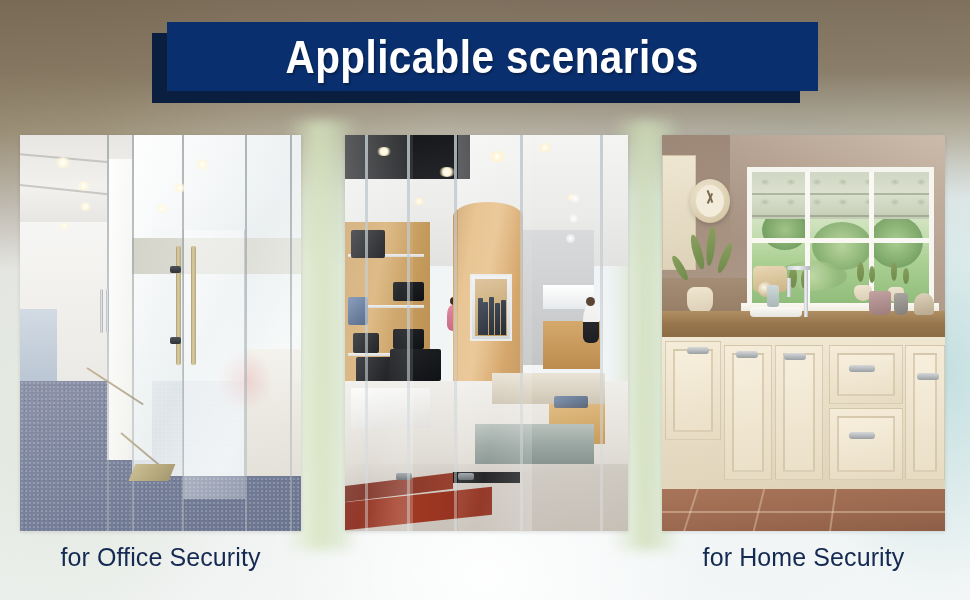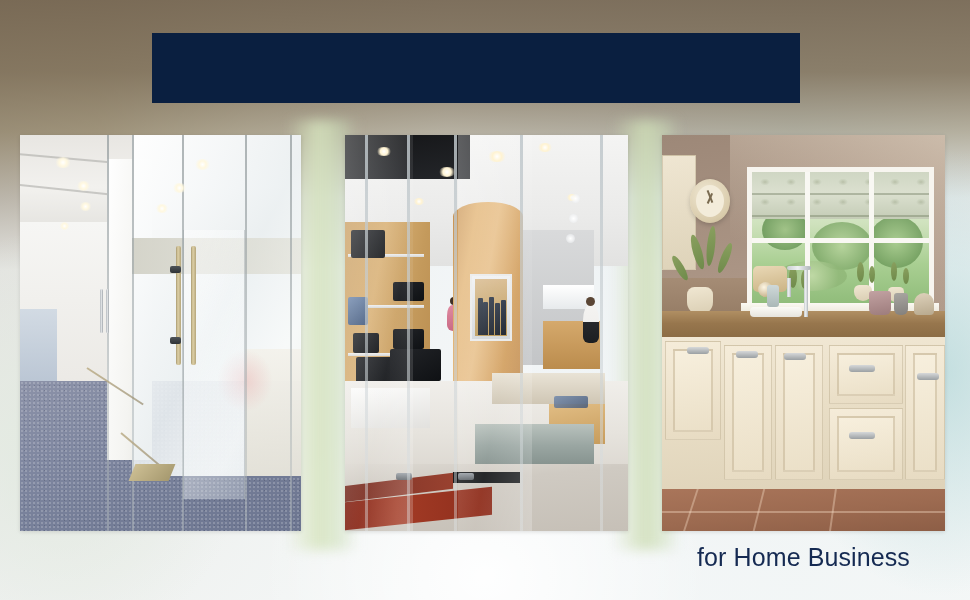--- a/index.html
+++ b/index.html
@@ -282,20 +282,23 @@
 
   <div class="bg-layer bg-base"></div>
   <div class="bg-layer bg-tint-left"></div>
   <div class="bg-layer bg-tint-right"></div>
   <div class="bg-layer bg-tint-mid"></div>
   <div class="bg-gap-green-1"></div>
   <div class="bg-gap-green-2"></div>
 
   <div class="banner-wrap">
     <div class="banner-shadow"></div>
+    <div class="banner-main">
+      <span class="banner-title">Applicable scenarios</span>
+    </div>
   </div>
 
   <div class="cards">
 
     <div class="card card-1">
       <div class="photo">
         <div class="ph1-ceiling"></div>
         <div class="ph1-ceil-line" style="left:0;top:6%;width:46%;height:2px;transform:skewY(5deg);"></div>
         <div class="ph1-ceil-line" style="left:0;top:14%;width:40%;height:2px;transform:skewY(6deg);"></div>
 
@@ -509,16 +512,17 @@
         <div class="ph3-tileline" style="left:10%;bottom:0;width:2px;height:10.5%;transform:skewX(-18deg);"></div>
         <div class="ph3-tileline" style="left:34%;bottom:0;width:2px;height:10.5%;transform:skewX(-14deg);"></div>
         <div class="ph3-tileline" style="left:60%;bottom:0;width:2px;height:10.5%;transform:skewX(-8deg);"></div>
         <div class="ph3-tileline" style="left:0;bottom:4.5%;width:100%;height:2px;"></div>
       </div>
     </div>
 
   </div>
 
   <div class="captions">
-    <div class="caption cap-3">for Home Business</div>
+    <div class="caption cap-1">for Office Security</div>
+    <div class="caption cap-3">for Home Security</div>
   </div>
 
 </div>
 
 </body></html>

